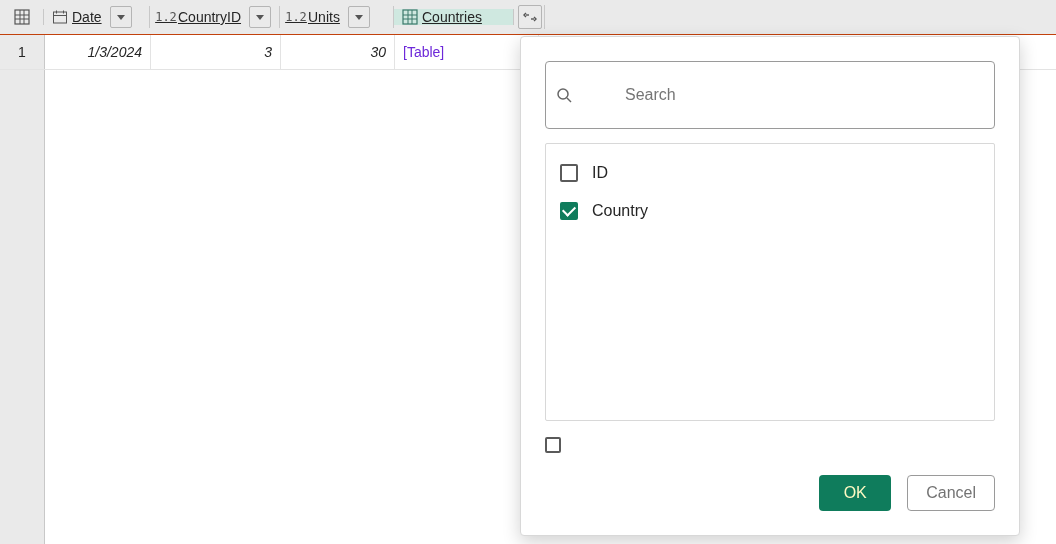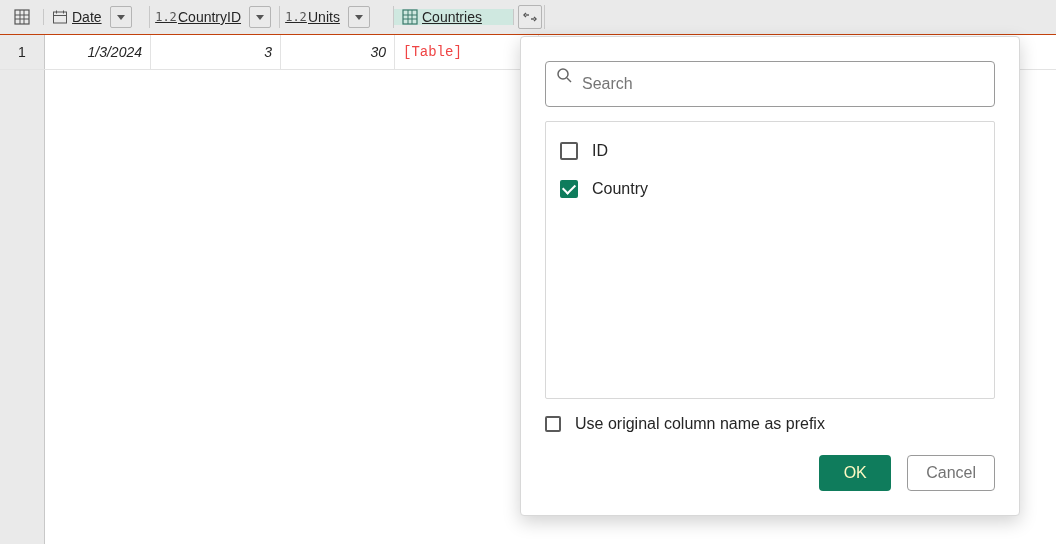--- a/index.html
+++ b/index.html
@@ -72,21 +72,21 @@
     background:#eaeaea;
     border-right:1px solid #c8c8c8;
   }
   .cell {
     border-right:1px solid #e3e3e3;
     display:flex; align-items:center;
     padding:0 8px;
     box-sizing:border-box;
   }
   .cell.right { justify-content:flex-end; font-style:italic; }
-  .cell.link  { color:#ef4444; font-style:normal;font-family:Liberation Mono, monospace; }
+  .cell.link  { color:#6d28d9; font-style:normal; }
   .c-date { width:106px; }
   .c-cid  { width:130px; }
   .c-units{ width:114px; }
   .c-countries{ width:144px; }
 
   
   .grey-area {
     position:absolute;
     left:0; top:68px;
     width:44px;
@@ -105,26 +105,28 @@
     background:#fff;
     border:1px solid #d8d8d8;
     border-radius:4px;
     box-shadow:0 6px 18px rgba(0,0,0,0.18);
     padding:24px;
     box-sizing:border-box;
     z-index:10;
   }
   .search-box {
     display:flex;
+    align-items:center;
     height:34px;
     border:1px solid #9a9a9a;
     border-radius:4px;
-    padding:5px 10px;
+    padding:16px 10px;
     color:#666;
     font-size:16px;
+    gap:43px;
   }
   .search-box input {
     border:none;
     outline:none;
     flex:1;
     font-size:16px;
     margin-left:8px;
     background:transparent;
   }
   .list-box {
@@ -292,20 +294,19 @@
       <span>ID</span>
     </div>
     <div class="check-row">
       <span class="cbx checked"></span>
       <span>Country</span>
     </div>
   </div>
 
   <div class="prefix-row">
     <span class="cbx"></span>
-    <span>Use original column name as prefix</span>
   </div>
 
   <div class="btn-row">
     <div class="btn primary">OK</div>
     <div class="btn secondary">Cancel</div>
   </div>
 </div>
 
 </body></html>

